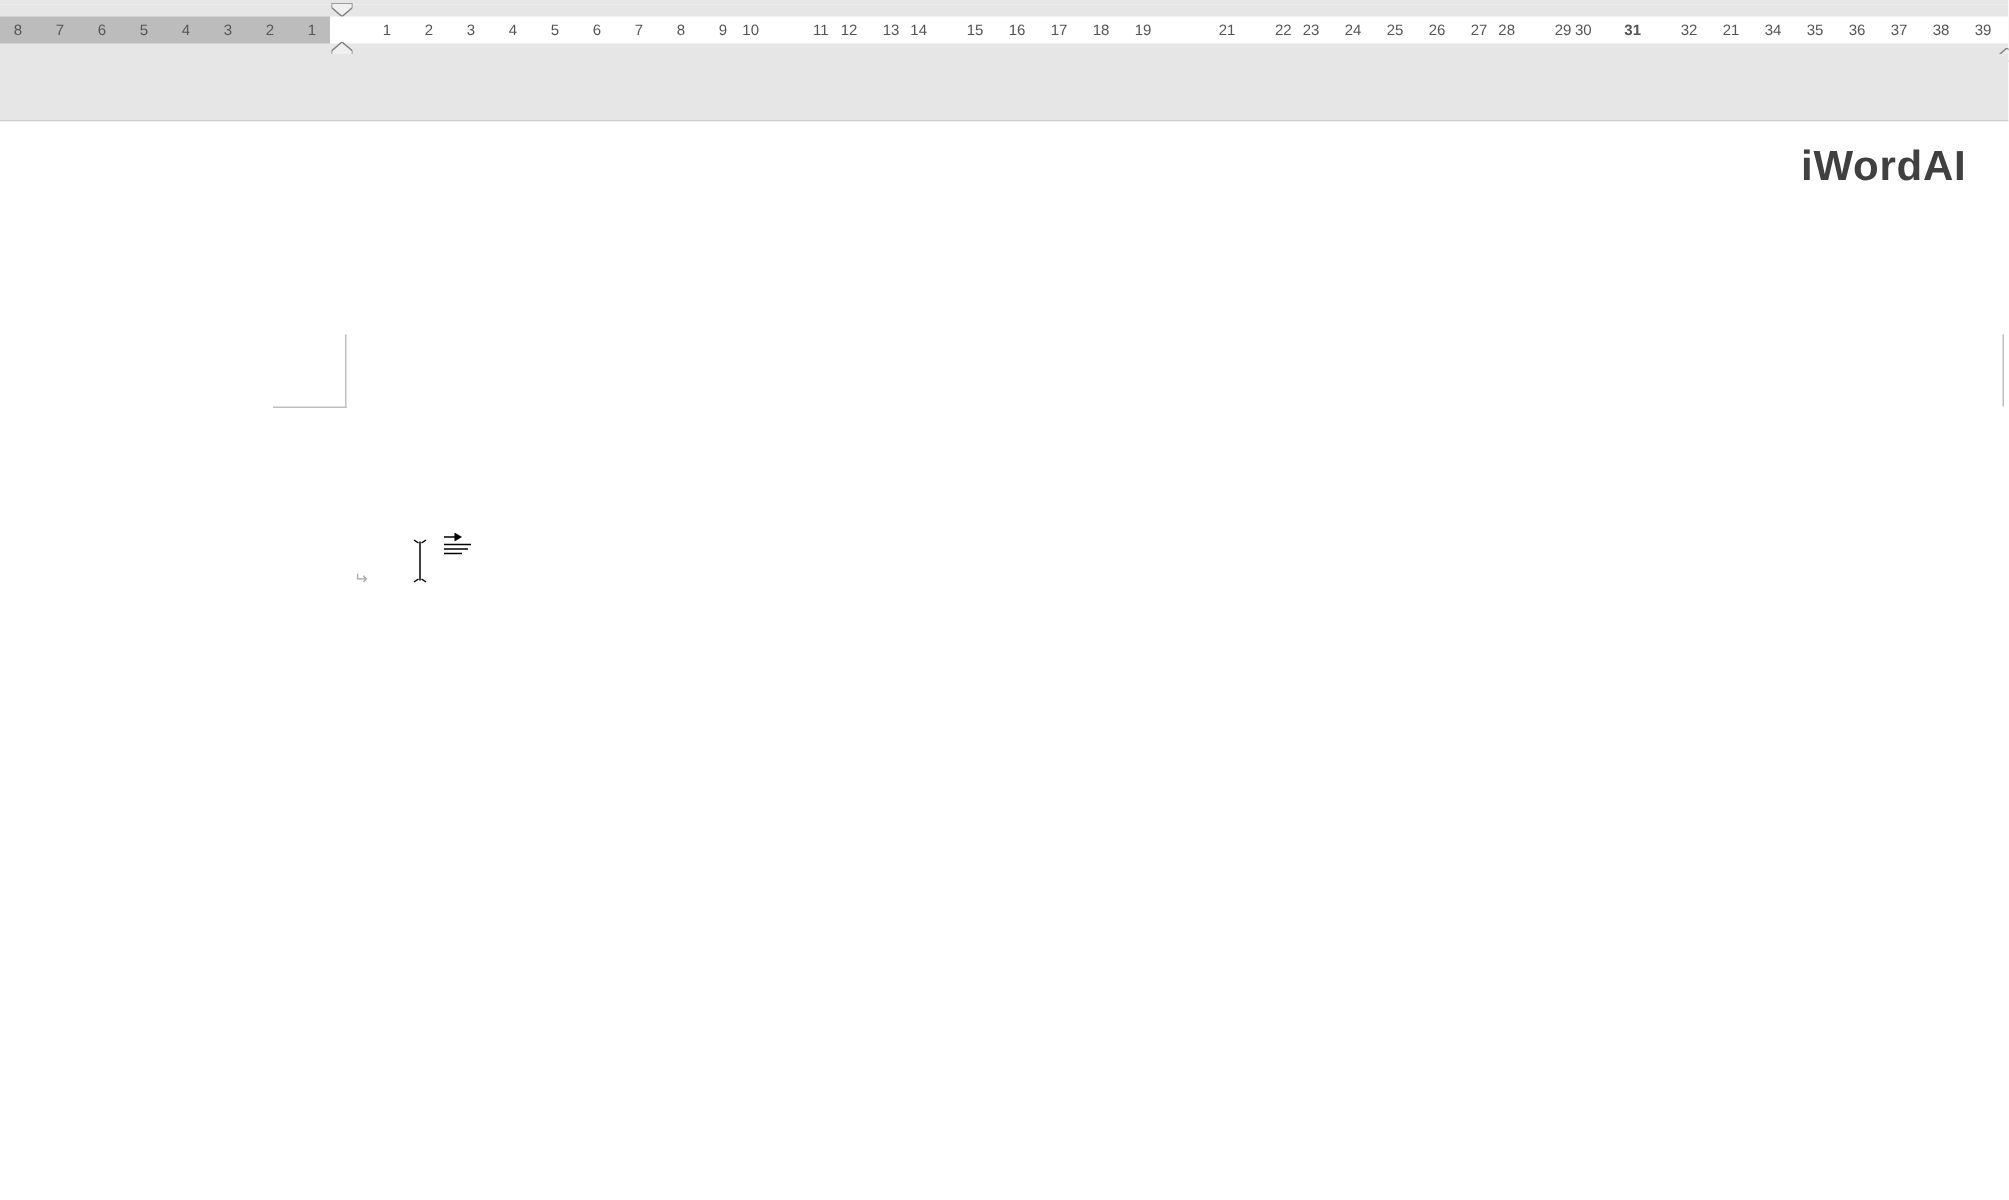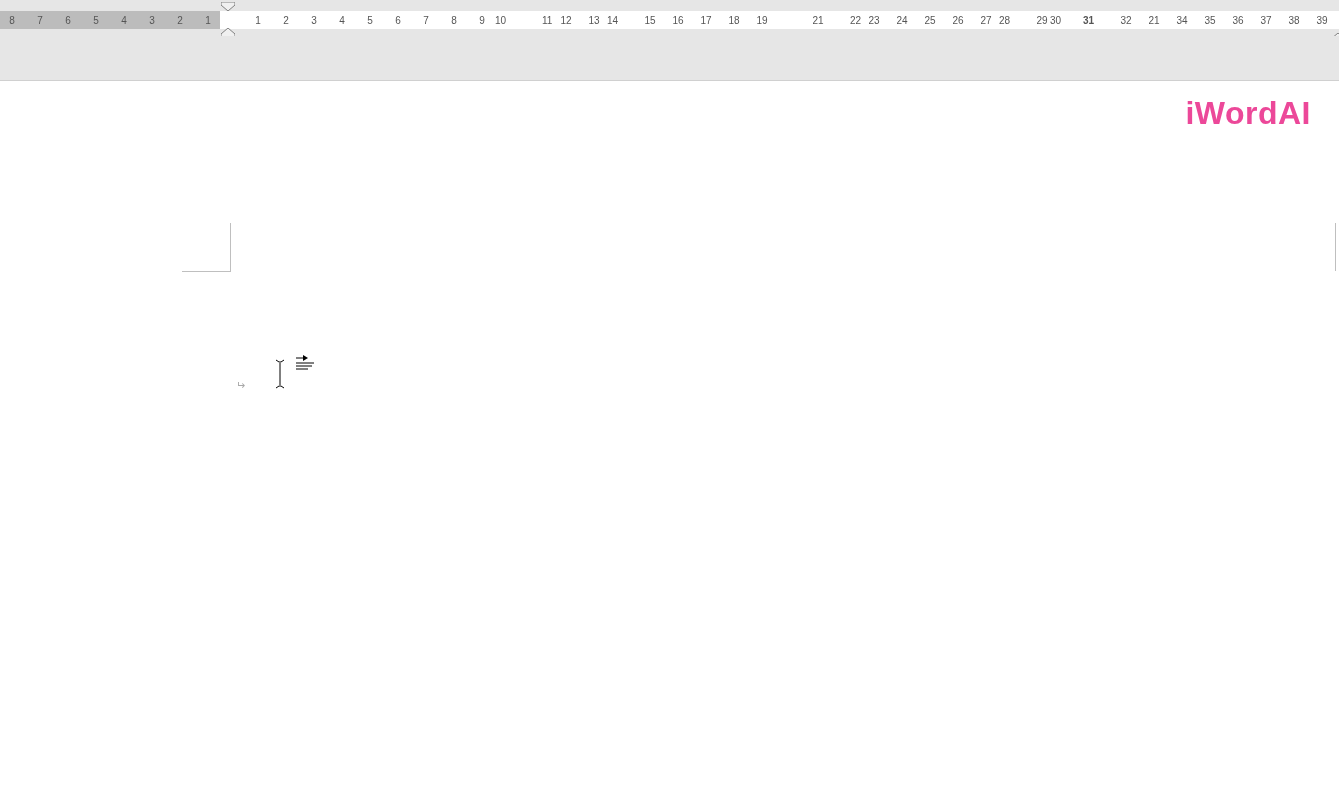--- a/index.html
+++ b/index.html
@@ -115,24 +115,24 @@
     width: 1339px;
     height: 719px;
     background: #ffffff;
   }
 
   
   .brand {
     position: absolute;
     right: 28px;
     top: 14px;
-    font-size: 32px;
+    font-size: 28px;
     font-weight: 700;
     letter-spacing: 0.5px;
-    color: #ec4899;
+    color: #404040;
   }
 
   
   .corner-marker {
     position: absolute;
     left: 182px;
     top: 142px;
     width: 48px;
     height: 48px;
     border-right: 1px solid #bfbfbf;

